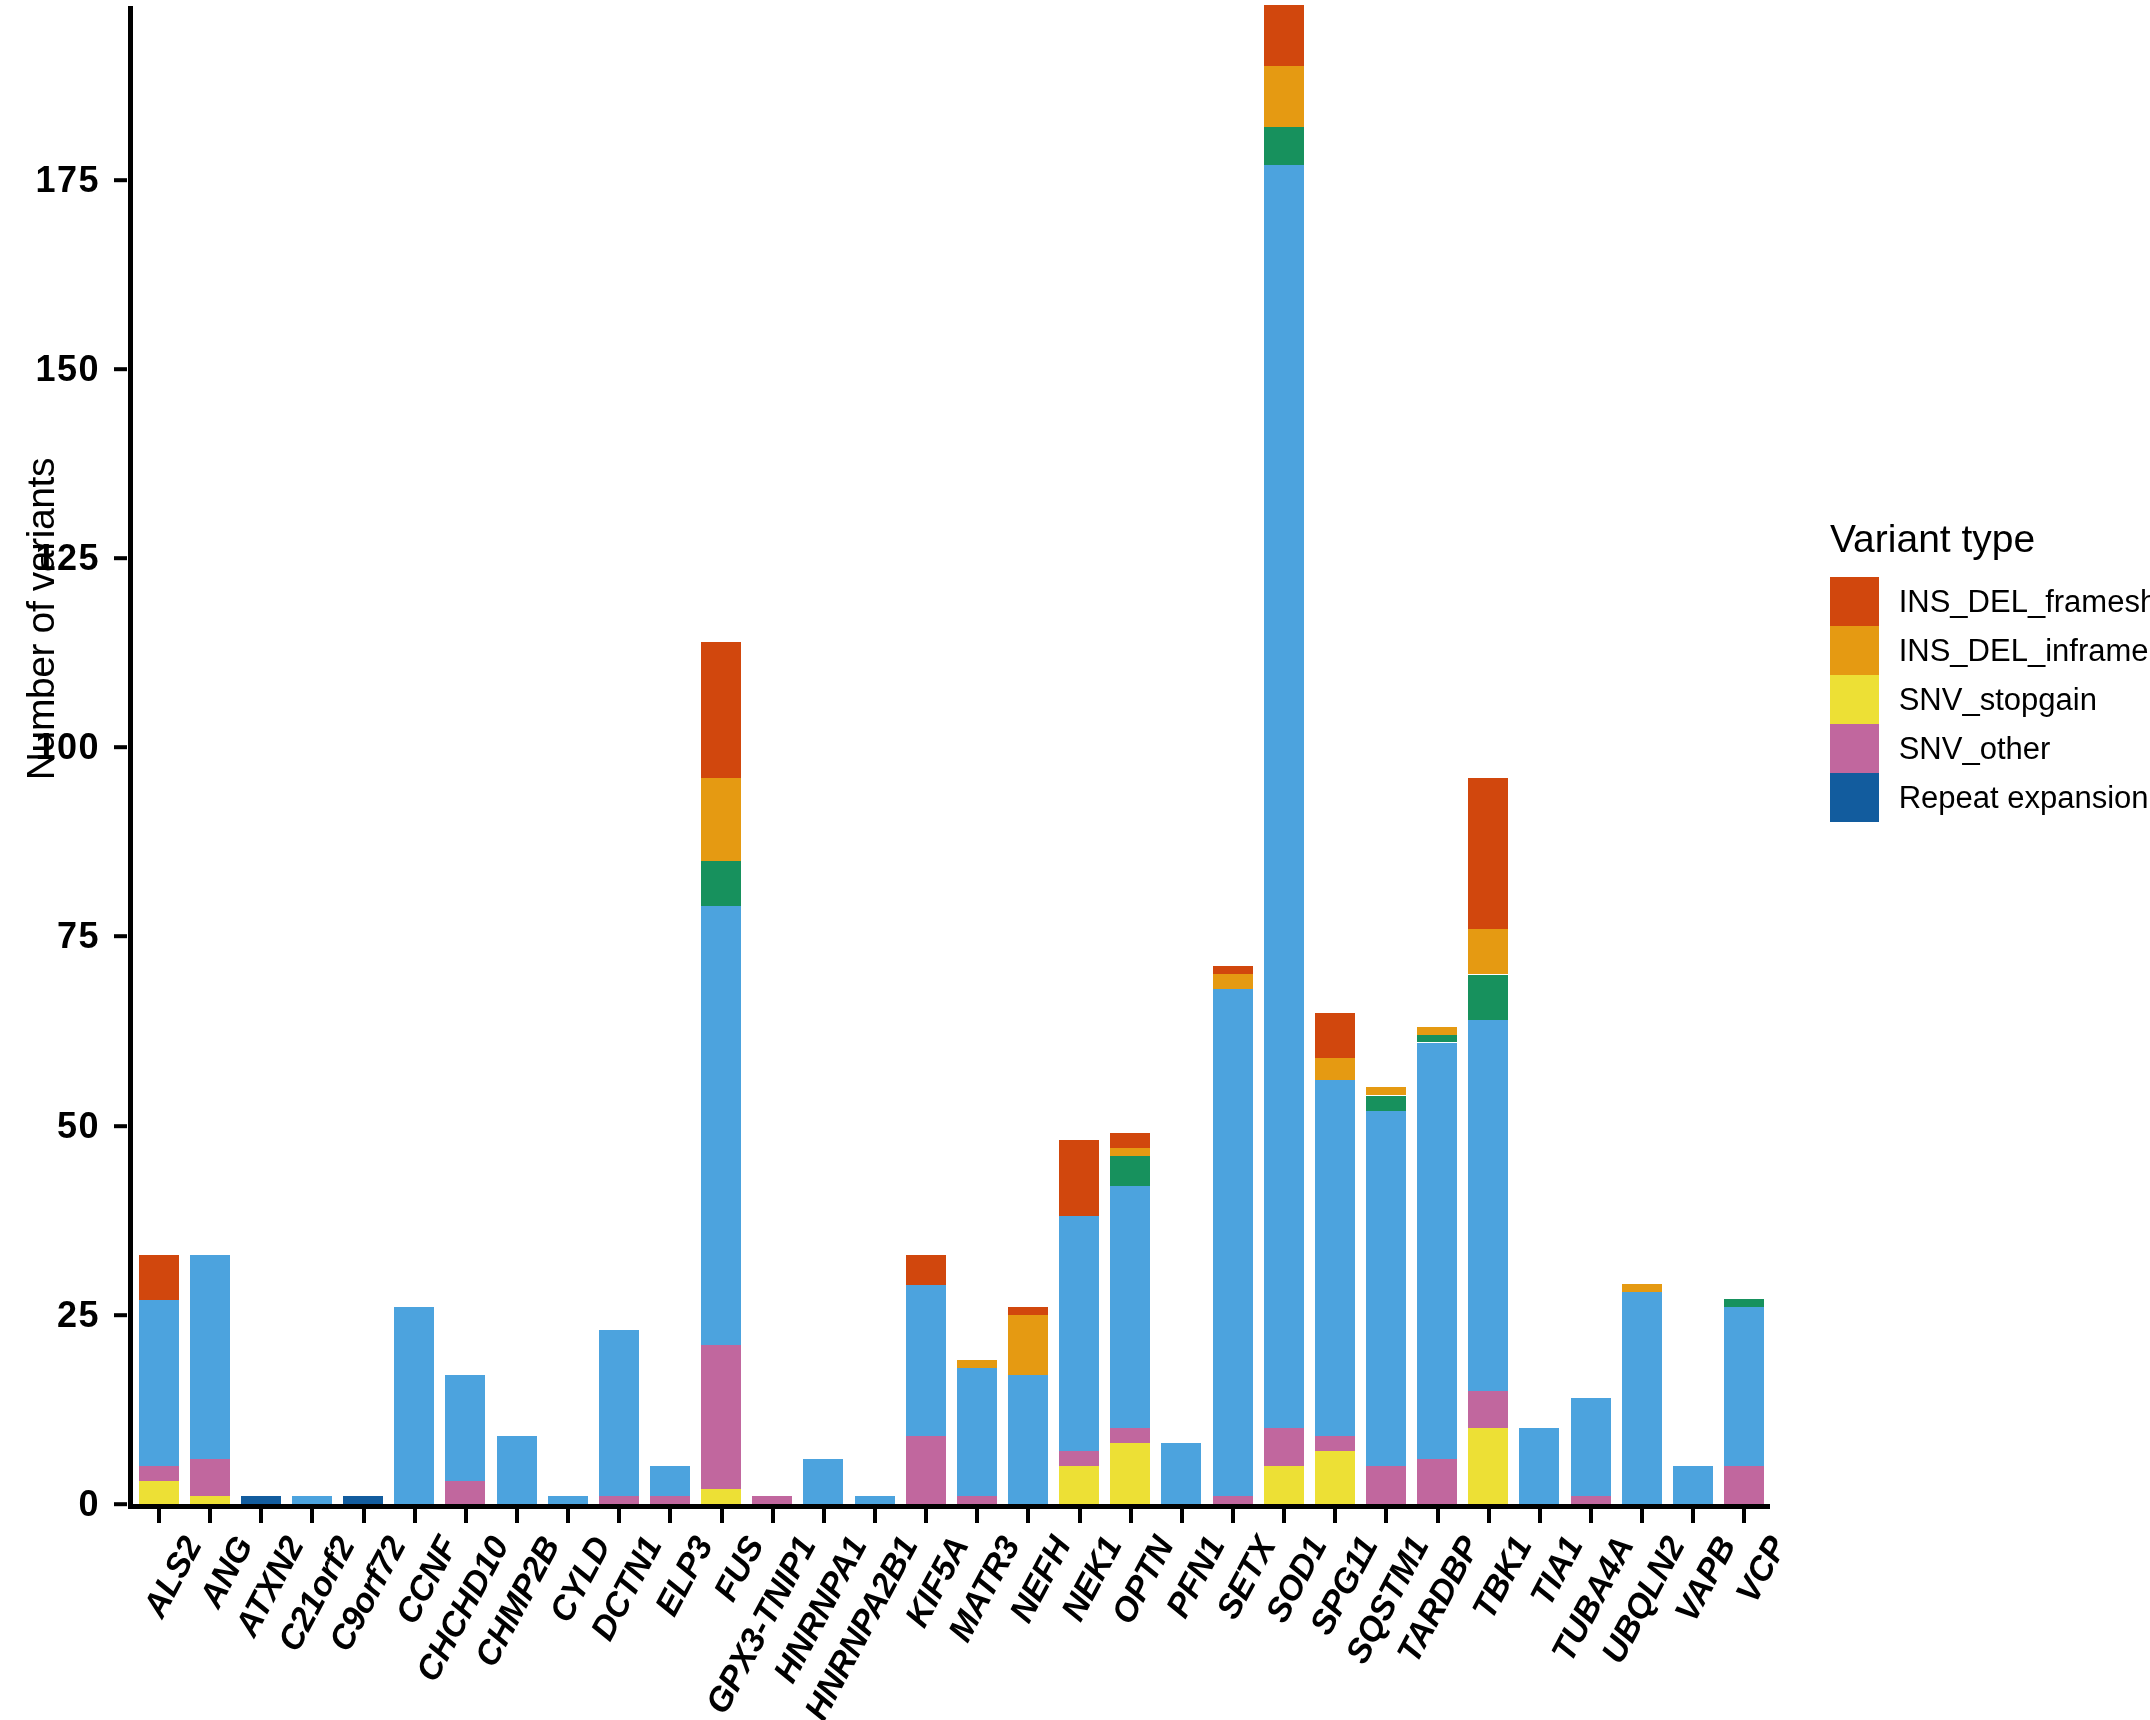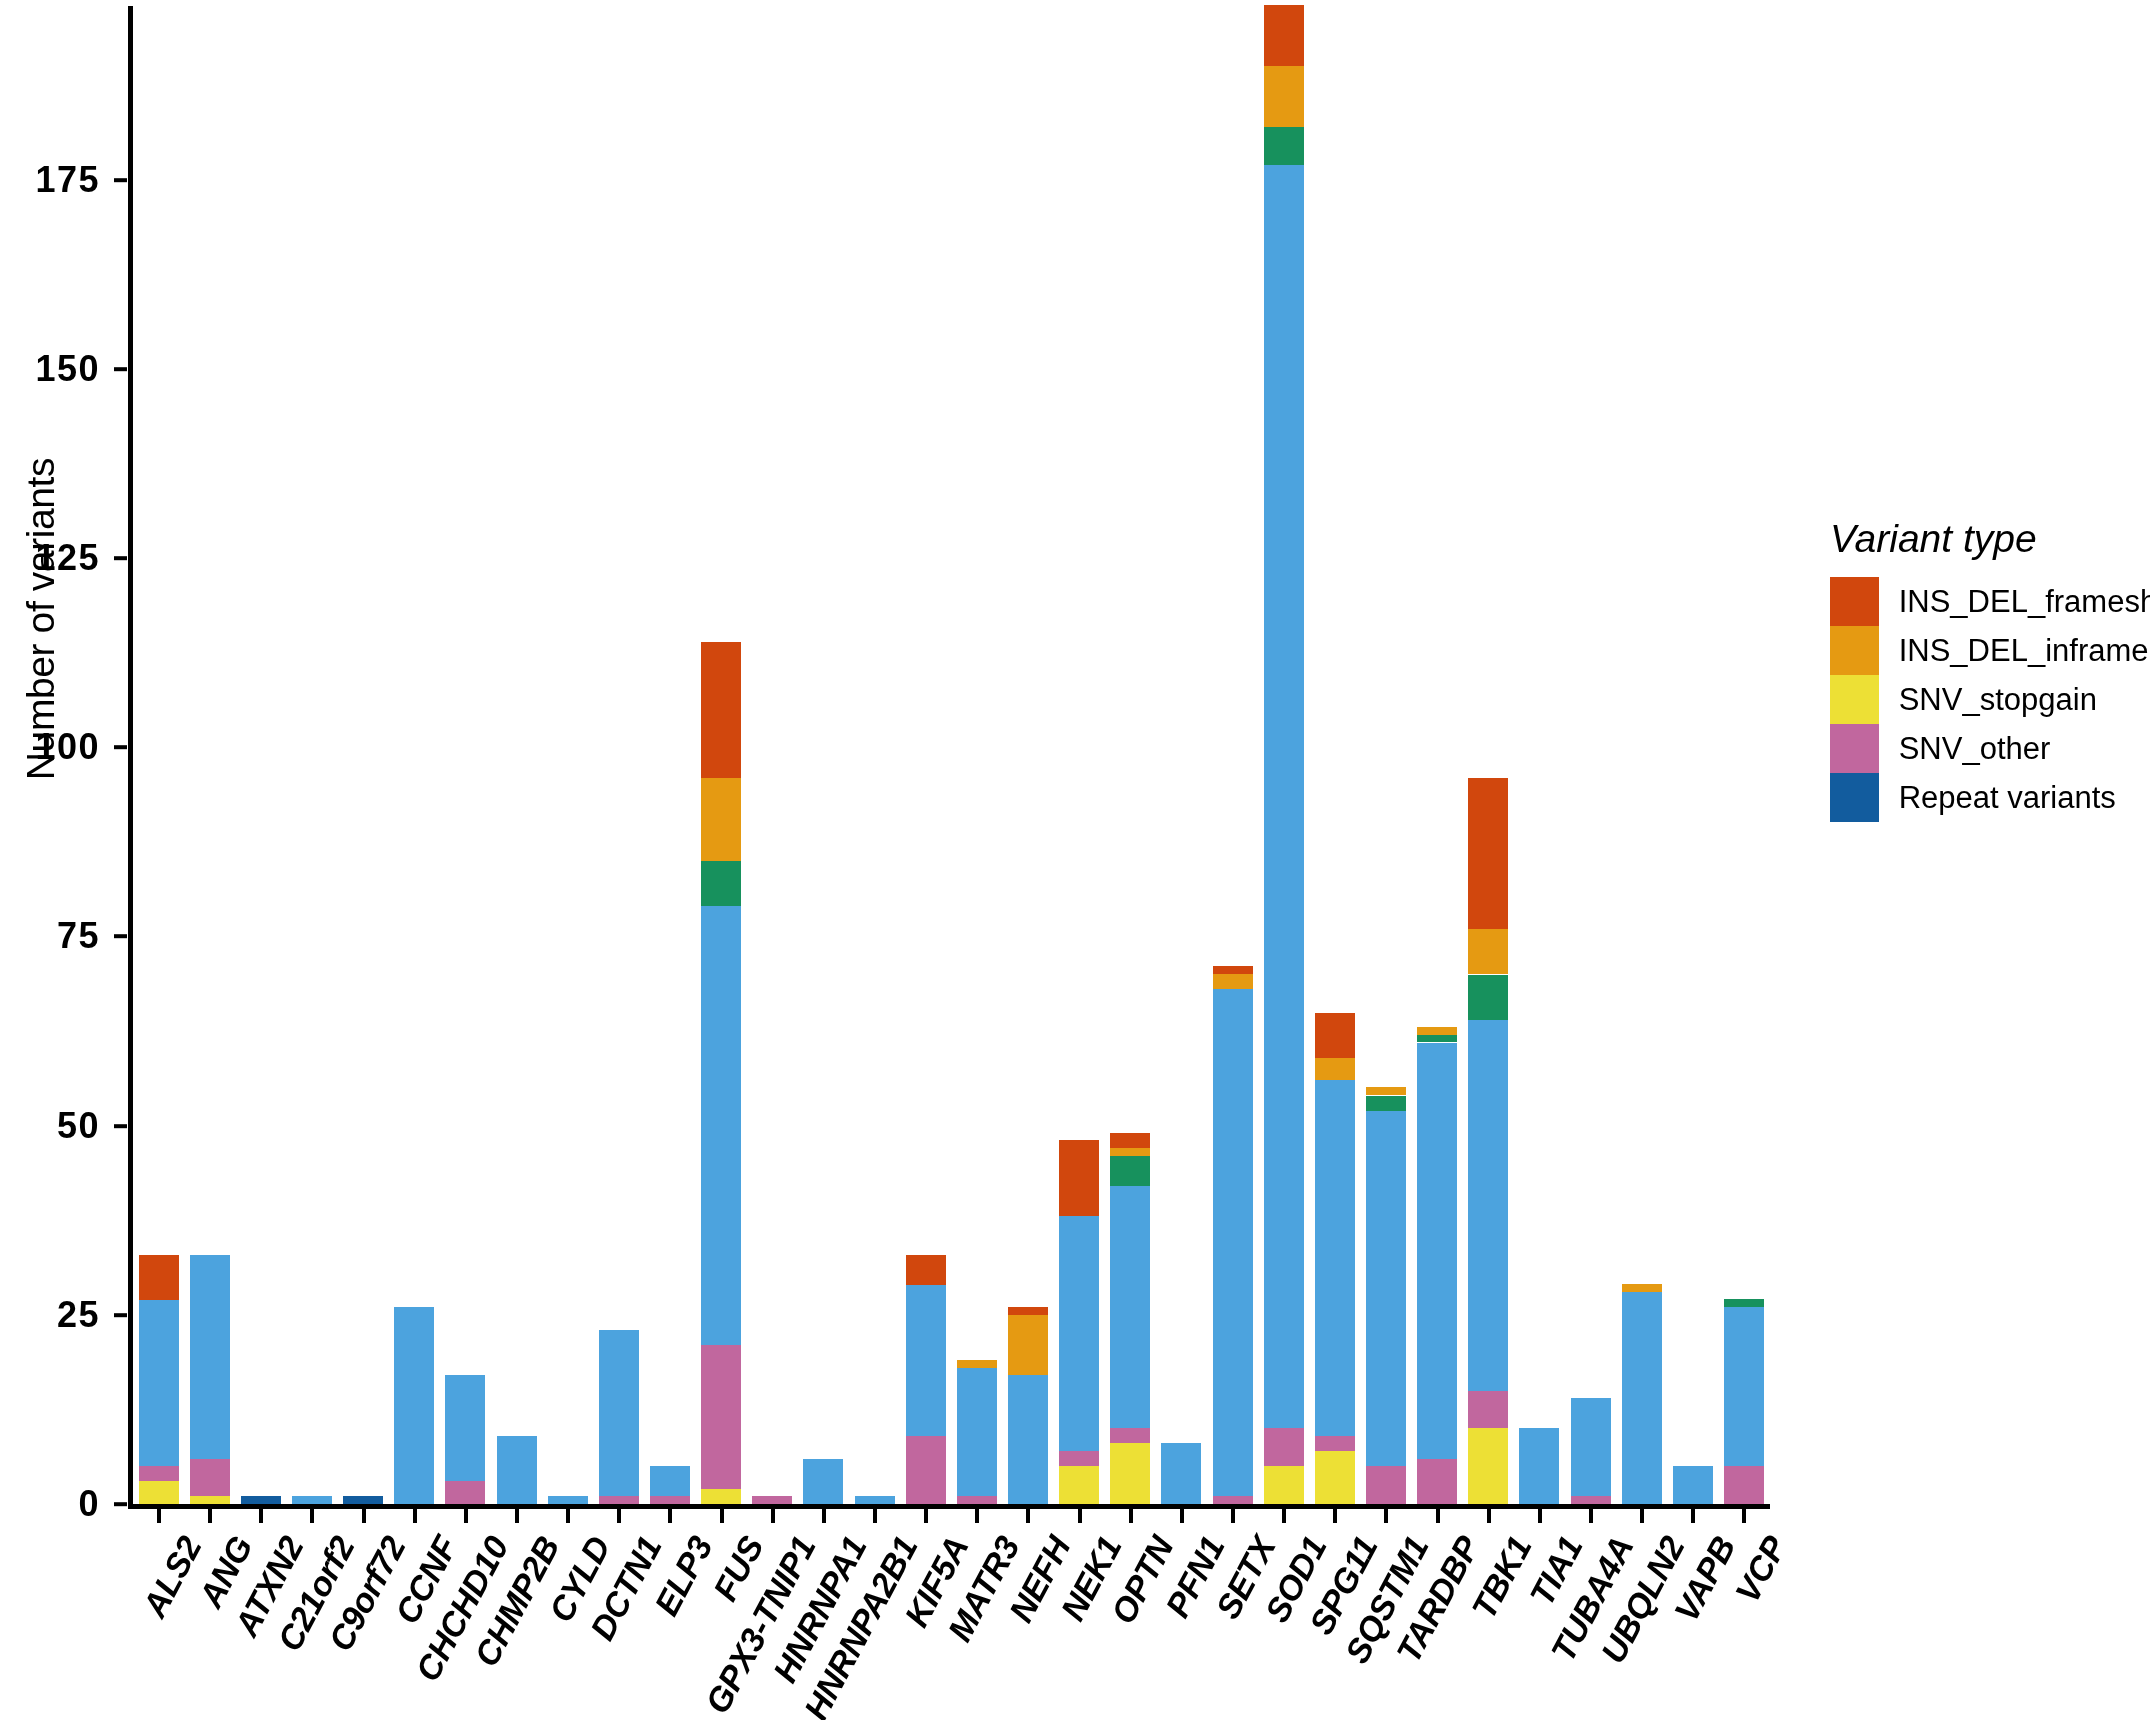--- a/index.html
+++ b/index.html
@@ -114,21 +114,20 @@
   #legend {
     position: absolute;
     left: 1830px;
     top: 517px;
     width: 313px;
   }
   #legend .legend-title {
     font-size: 39px;
     margin-bottom: 16px;
     white-space: nowrap;
-    font-style: italic;
   }
   .legend-row {
     display: flex;
     align-items: center;
     height: 49px;
   }
   .legend-swatch {
     width: 49px;
     height: 49px;
     flex: 0 0 49px;
@@ -403,19 +402,19 @@
         <div class="legend-row">
           <div class="legend-swatch" style="background: rgb(237, 224, 53);"></div>
           <div class="legend-text">SNV_stopgain</div>
         </div>
         <div class="legend-row">
           <div class="legend-swatch" style="background: rgb(193, 103, 158);"></div>
           <div class="legend-text">SNV_other</div>
         </div>
         <div class="legend-row">
           <div class="legend-swatch" style="background: rgb(18, 92, 158);"></div>
-          <div class="legend-text">Repeat variants</div>
+          <div class="legend-text">Repeat expansion</div>
         </div>
       </div>
   </div>
 
 </div>
 
 
 </body></html>

